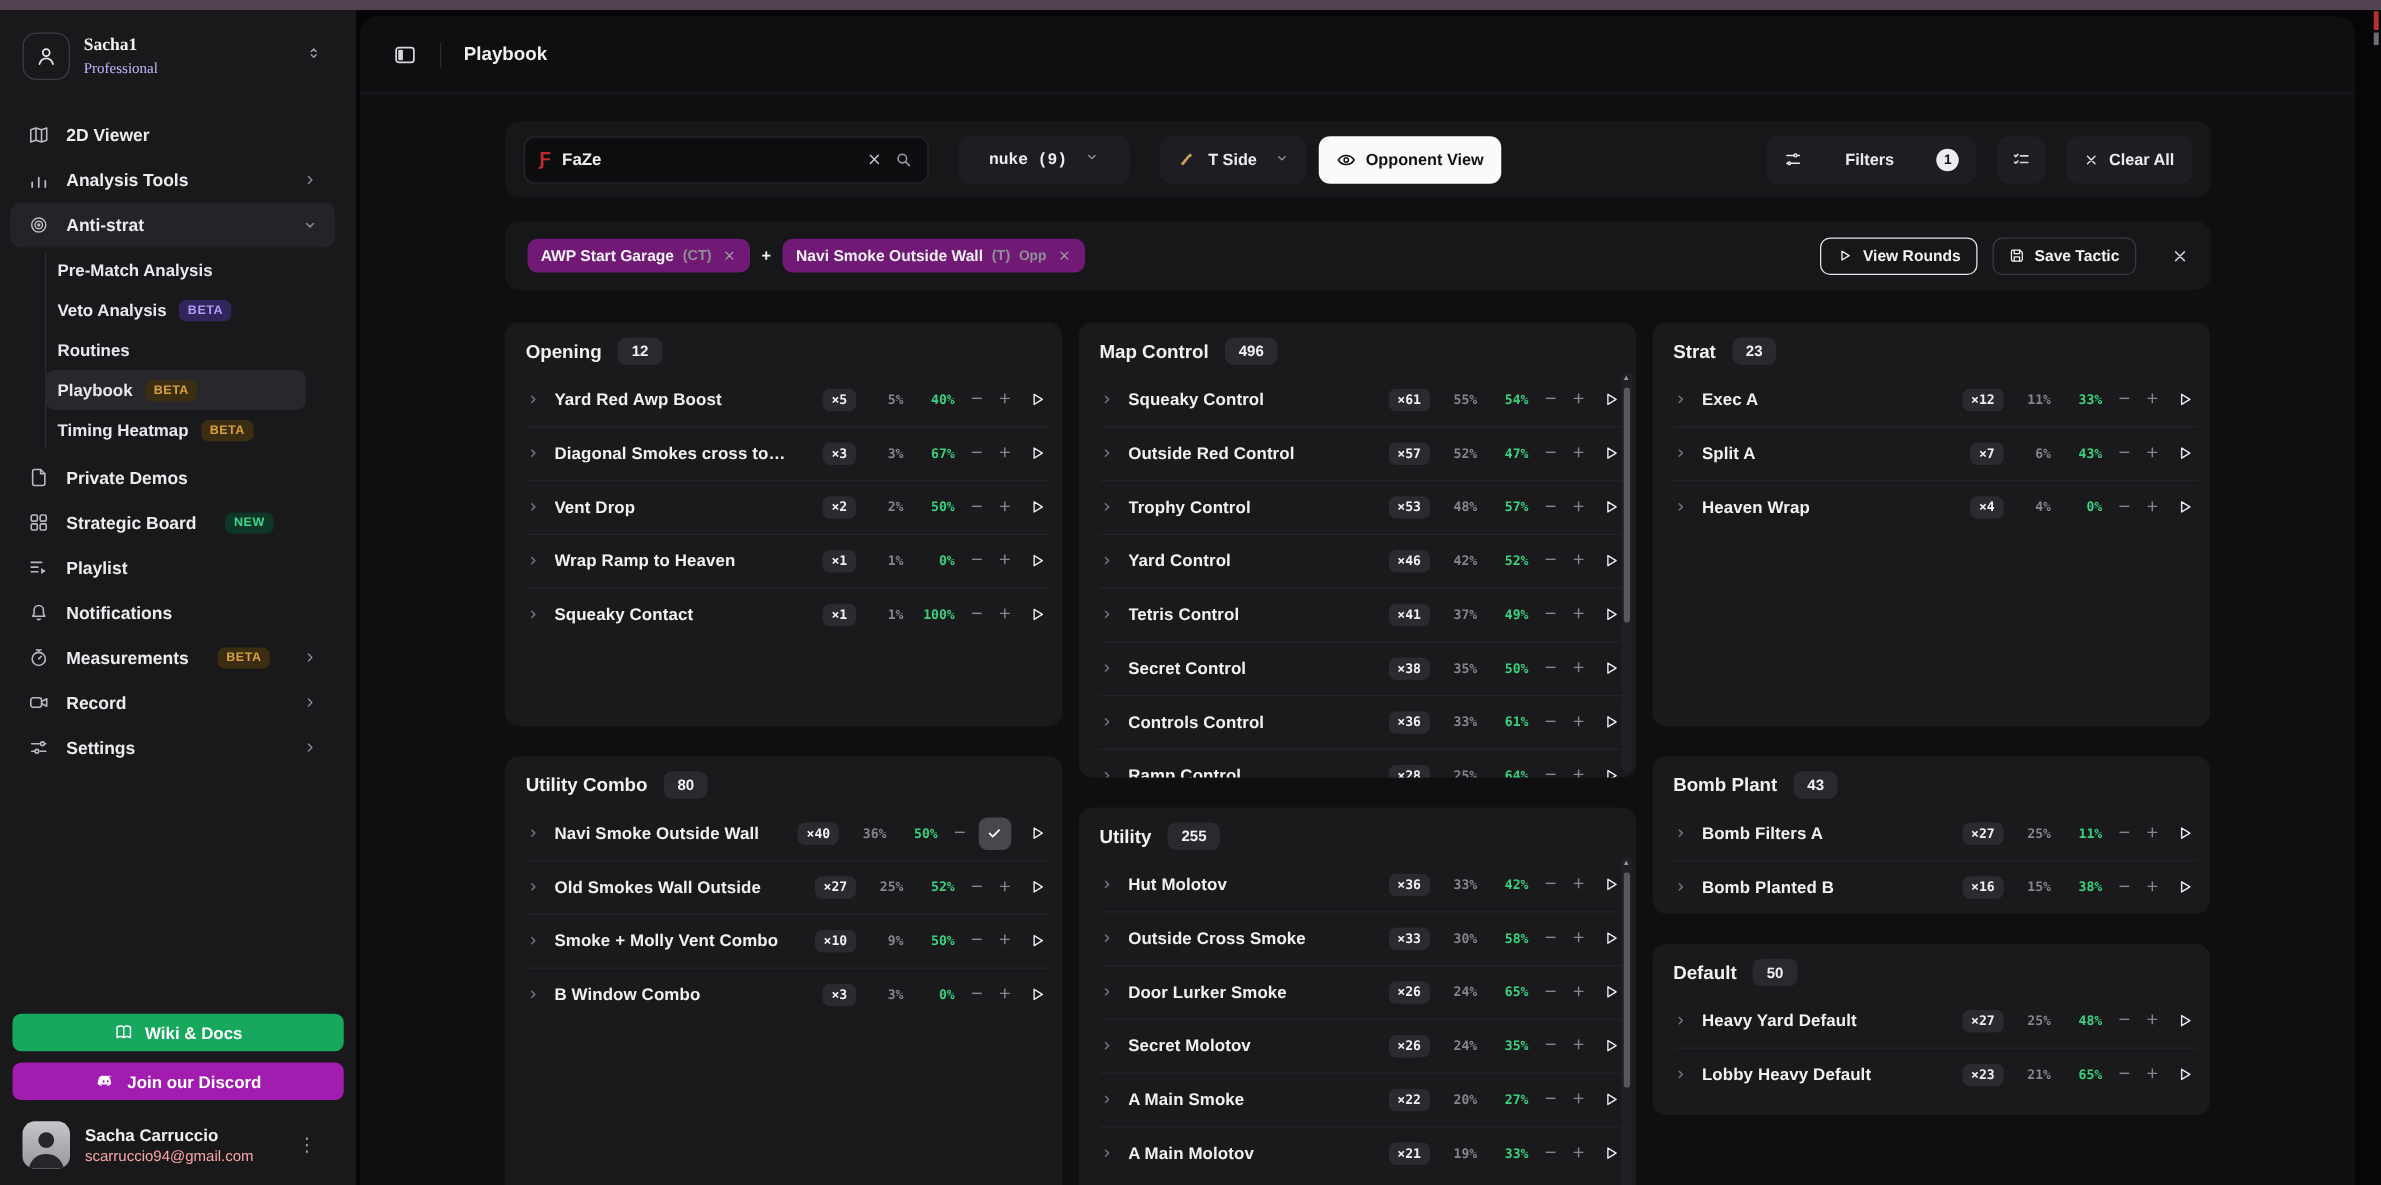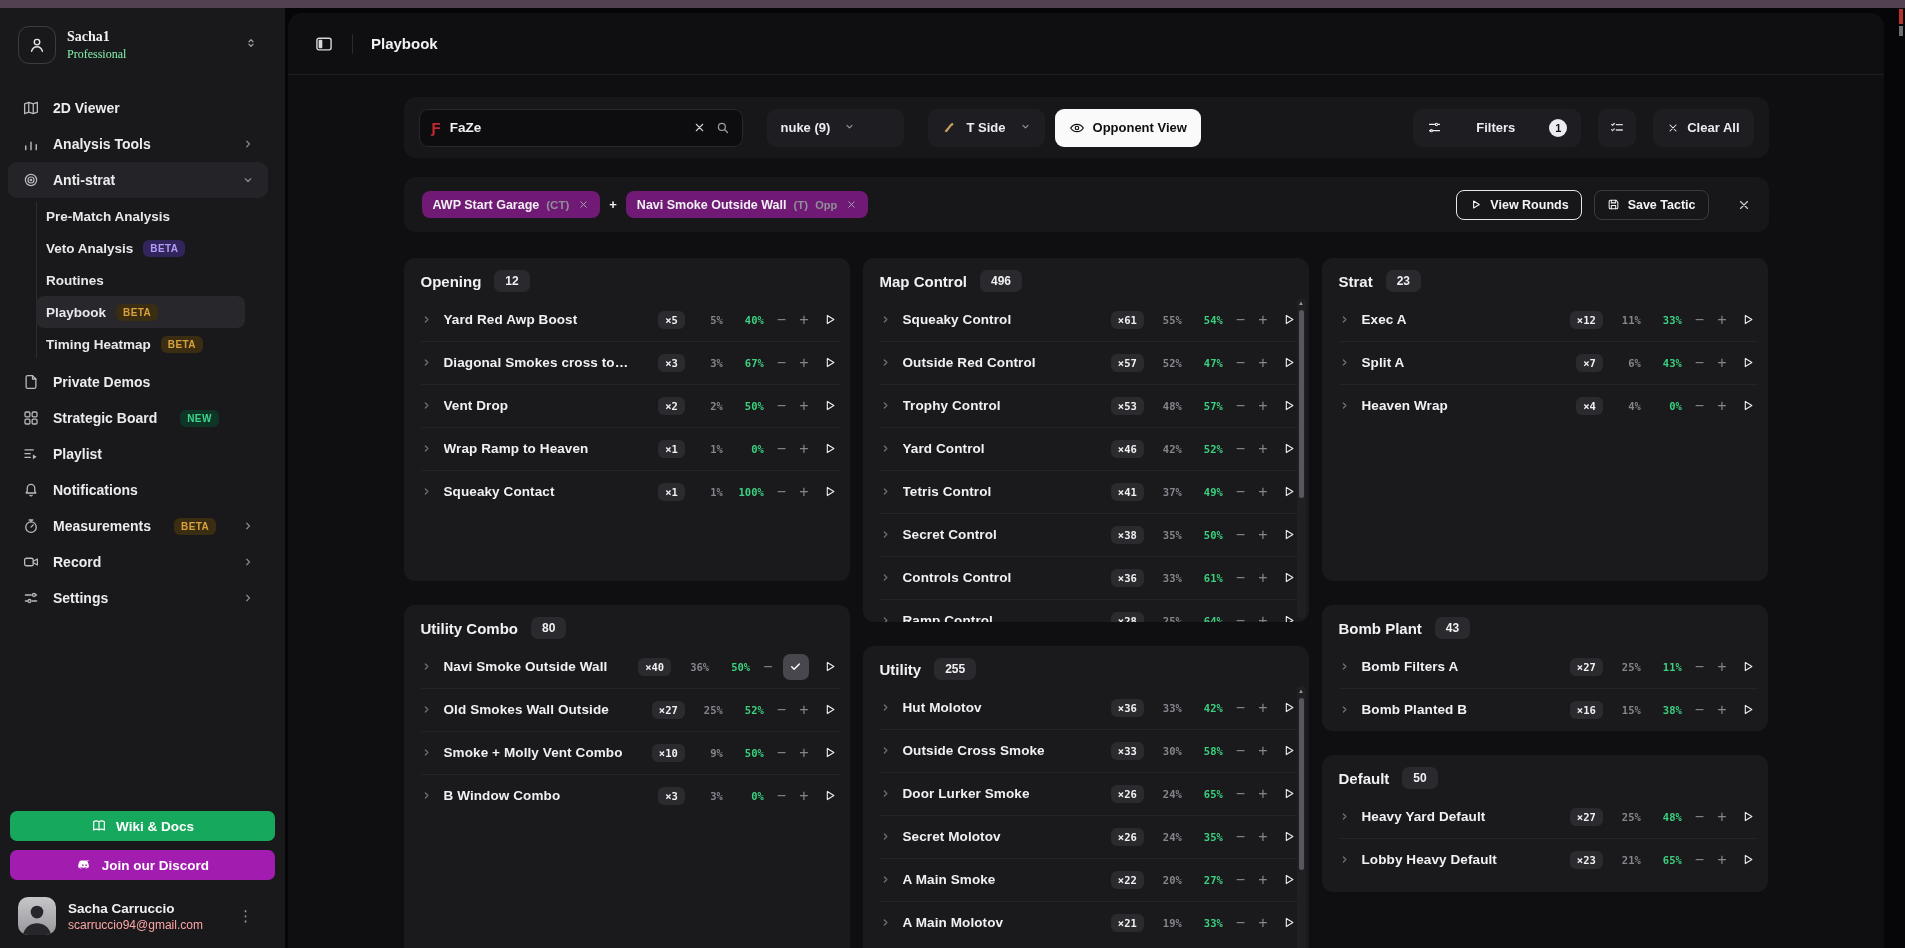--- a/index.html
+++ b/index.html
@@ -6,21 +6,21 @@
   html,body { width:1905px; height:948px; overflow:hidden; }
   body { background:#060608; font-family:"Liberation Sans",sans-serif; color:#f1f1f3; }
   .top-strip { position:fixed; top:0; left:0; width:1905px; height:8px; background:#52414e; z-index:50; }
   .app { display:flex; width:1905px; height:948px; }
 
   
   .sidebar { width:285px; flex-shrink:0; background:#19191c; position:relative; padding-top:26px; }
   .ws { display:flex; align-items:center; gap:11px; padding:0 18px; margin-bottom:26px; position:relative; cursor:pointer;font-family:Liberation Serif, serif; }
   .ws-avatar { width:38px; height:38px; border:1px solid #3c3c42; border-radius:11px; display:grid; place-items:center; color:#e4e4e8; }
   .ws-name { font-size:14px; font-weight:700; }
-  .ws-plan { font-size:12px; color:#86efac; margin-top:2px; }
+  .ws-plan { font-size:12px; color:#c4b5fd; margin-top:2px; }
   .ws-unfold { position:absolute; right:28px; top:50%; transform:translateY(-50%); color:#9a9aa2; }
   .nav-item { height:36px; display:flex; align-items:center; gap:13px; margin:0 17px 0 8px; padding:0 14px; border-radius:9px; font-size:14px; font-weight:600; color:#ececef; cursor:pointer; }
   .nav-item.active { background:#232328; }
   .nicon { width:18px; height:18px; color:#b9b9c0; display:grid; place-items:center; flex-shrink:0; }
   .nchev { margin-left:auto; color:#8a8a92; display:grid; place-items:center; }
   .subs { position:relative; padding:2px 0 4px; }
   .subs::before { content:""; position:absolute; left:36px; top:4px; bottom:6px; width:1px; background:#2c2c31; }
   .nav-sub { height:32px; width:209px; display:flex; align-items:center; margin-left:36px; padding:0 10px; border-radius:8px; font-size:13.5px; font-weight:600; color:#e8e8ec; cursor:pointer; position:relative; }
   .nav-sub.selected { background:#27272c; }
   .badge { font-size:10px; font-weight:800; padding:3px 7px; border-radius:6px; letter-spacing:.4px; margin-left:10px; }
@@ -325,21 +325,21 @@
                   <path d="M6 6l12 12M18 6L6 18"></path>
                 </svg>
               </button>
             <button class="ic-btn" style="color:#9a9aa0;">
                 <svg width="15" height="15" viewBox="0 0 24 24" fill="none" stroke="currentColor" stroke-width="2" stroke-linecap="round">
                   <circle cx="11" cy="11" r="5.5"></circle>
                   <path d="M15.2 15.2L20 20"></path>
                 </svg>
               </button>
           </div>
-          <button class="dd" style="width:137px;justify-content:flex-start;">
+          <button class="dd" style="width:137px;justify-content:center;font-family:Liberation Mono, monospace;">
             <span>nuke (9)</span>
             <span class="cdn"><svg width="11" height="11" viewBox="0 0 24 24" fill="none" stroke="currentColor" stroke-width="2.3" stroke-linecap="round" stroke-linejoin="round">
                   <path d="M6.5 9.5L12 15l5.5-5.5"></path>
                 </svg></span>
           </button>
           <button class="dd">
             <span style="display:grid;place-items:center;">
                 <svg width="15" height="15" viewBox="0 0 24 24">
                   <path d="M4 18L14 6l3.2 1.1L7.5 19.5z" fill="#c9a15f"></path>
                   <path d="M15.5 4.5l2 .7.8 2-1.8 2.1-2.8-1z" fill="#c9a15f"></path>

